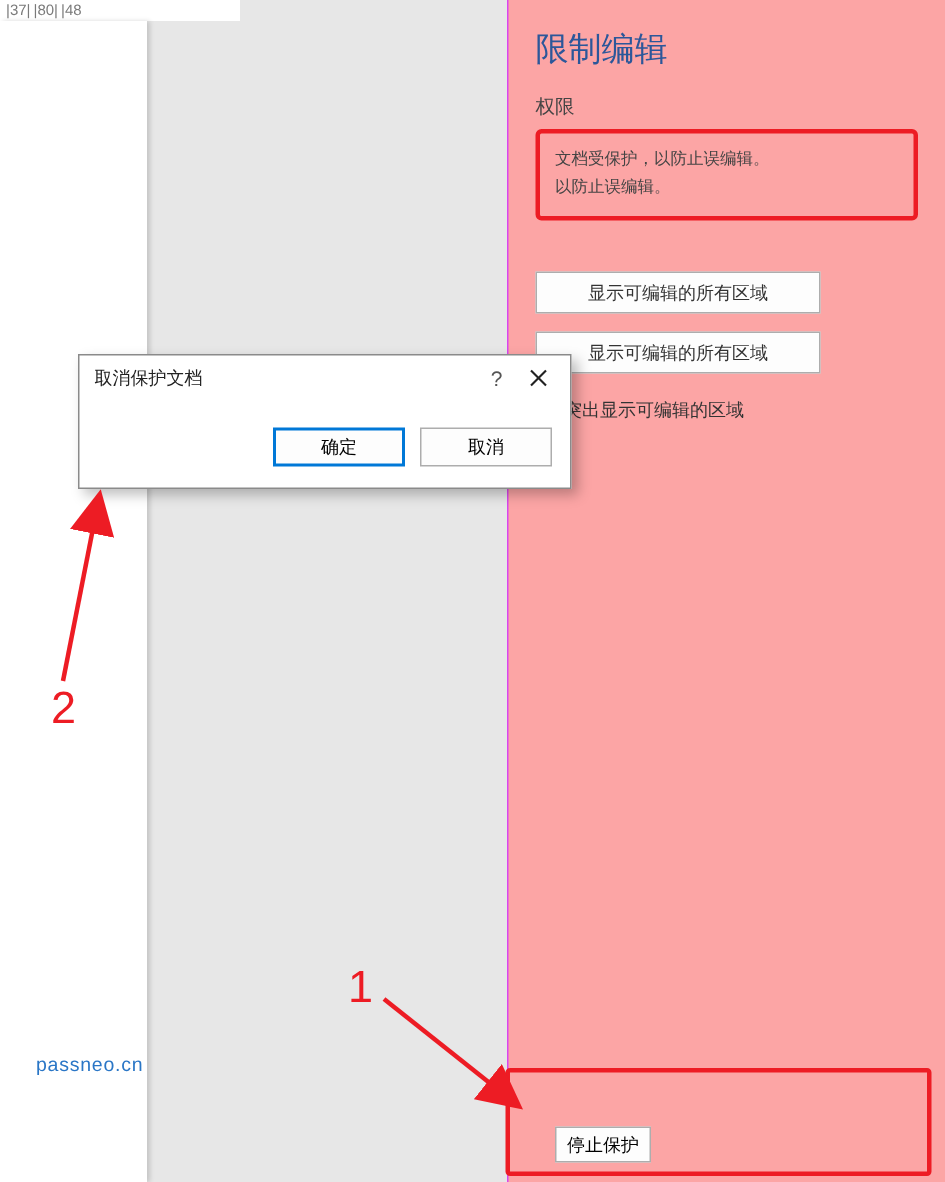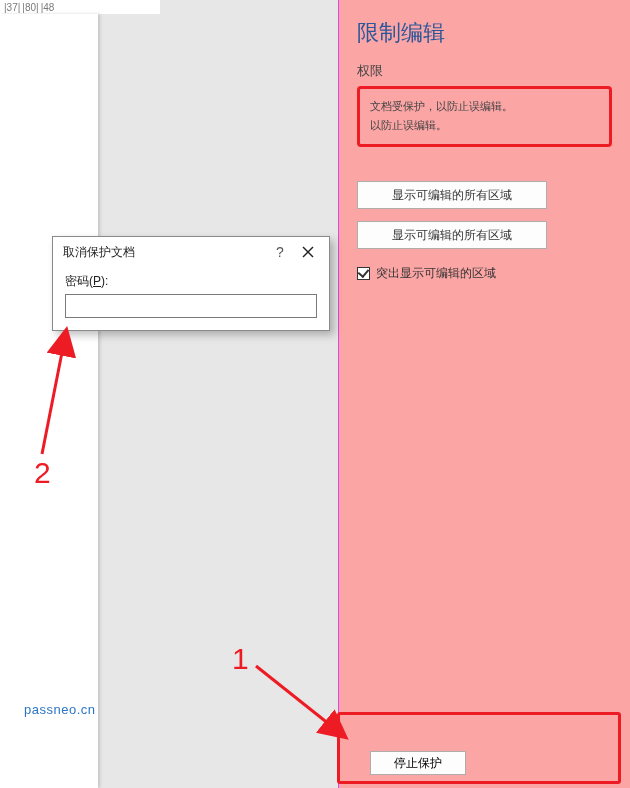--- a/index.html
+++ b/index.html
@@ -18,24 +18,24 @@
   .side-title { font-size: 22px; color: #2b579a; font-weight: 400; margin: 6px 0 14px 0; }
   .side-subhead { font-size: 13px; color: #444; margin-bottom: 6px; }
   .protect-box { border: 3px solid #ed1c24; border-radius: 4px; padding: 8px 10px 10px 10px; font-size: 11px; color: #444; line-height: 1.7; margin-bottom: 34px; }
   .wbtn { display: block; width: 190px; height: 28px; background: #fdfdfd; border: 1px solid #adadad; font-size: 12px; color: #333; margin-bottom: 12px; cursor: pointer; }
   .chk-row { display: flex; align-items: center; font-size: 12px; color: #333; margin-top: 16px; user-select: none; }
   .chk { width: 13px; height: 13px; border: 1px solid #333; margin-right: 6px; position: relative; background: #fff; cursor: pointer; }
   .chk::after { content: ""; position: absolute; left: 2px; top: -1px; width: 5px; height: 8px; border: solid #333; border-width: 0 2px 2px 0; transform: rotate(40deg); }
 
   
   .stop-outline { position: absolute; left: 337px; top: 712px; width: 284px; height: 72px; border: 3px solid #ed1c24; border-radius: 3px; }
-  .stop-btn { position: absolute; left: 370px; top: 751px; width: 96px; height: 24px; background: #fdfdfd; border: 1px solid #adadad; font-size: 12px; cursor: pointer; }
+  .stop-btn { position: absolute; left: 370px; top: 751px; width: 64px; height: 24px; background: #fdfdfd; border: 1px solid #adadad; font-size: 12px; cursor: pointer; }
 
   
-  .dialog { position: absolute; left: 52px; top: 236px; width: 278px; background: #fff; border: 1px solid #8a8a8a; box-shadow: 4px 4px 8px rgba(0,0,0,0.25); }
+  .dialog { position: absolute; left: 52px; top: 236px; width: 329px; background: #fff; border: 1px solid #8a8a8a; box-shadow: 4px 4px 8px rgba(0,0,0,0.25); }
   .dlg-title { display: flex; align-items: center; height: 30px; padding: 0 6px 0 10px; font-size: 12px; color: #222; }
   .dlg-title .t { flex: 1; }
   .dlg-help { width: 26px; text-align: center; font-size: 14px; color: #555; cursor: pointer; }
   .dlg-close { width: 30px; text-align: center; cursor: pointer; }
   .dlg-close svg { display: block; margin: 0 auto; }
   .dlg-body { padding: 6px 12px 12px 12px; }
   .dlg-label { font-size: 12px; color: #222; margin-bottom: 4px; }
   .dlg-label u { text-decoration: underline; }
   .dlg-input { width: 100%; height: 24px; border: 1px solid #7a7a7a; padding: 2px 4px; font-size: 12px; outline: none; }
   .dlg-btns { display: flex; justify-content: flex-end; gap: 10px; padding: 18px 12px 14px 12px; }
@@ -81,25 +81,23 @@
   <div class="dlg-title">
     <span class="t">取消保护文档</span>
     <span class="dlg-help">?</span>
     <span class="dlg-close">
       <svg width="14" height="14" viewBox="0 0 14 14">
           <line x1="2" y1="2" x2="12" y2="12" stroke="#222" stroke-width="1.4"></line>
           <line x1="12" y1="2" x2="2" y2="12" stroke="#222" stroke-width="1.4"></line>
         </svg>
     </span>
   </div>
-  <div class="dlg-body">
-    <div class="dlg-label">
-      <span>密码(</span><u>P</u><span>):</span>
-    </div>
-    <input class="dlg-input" type="password" value="" style="">
+  <div class="dlg-btns">
+    <button class="dlg-btn primary">确定</button>
+    <button class="dlg-btn">取消</button>
   </div>
 </div>
 
 <svg class="anno" style="left:10px; top:320px;" width="90" height="140">
   <defs>
       <marker id="ah2" markerWidth="10" markerHeight="10" refX="8" refY="5" orient="auto">
         <polygon points="0,0 10,5 0,10" fill="#ed1c24"></polygon>
       </marker>
     </defs>
   <line x1="32" y1="134" x2="56" y2="12" stroke="#ed1c24" stroke-width="3" marker-end="url(#ah2)"></line>

